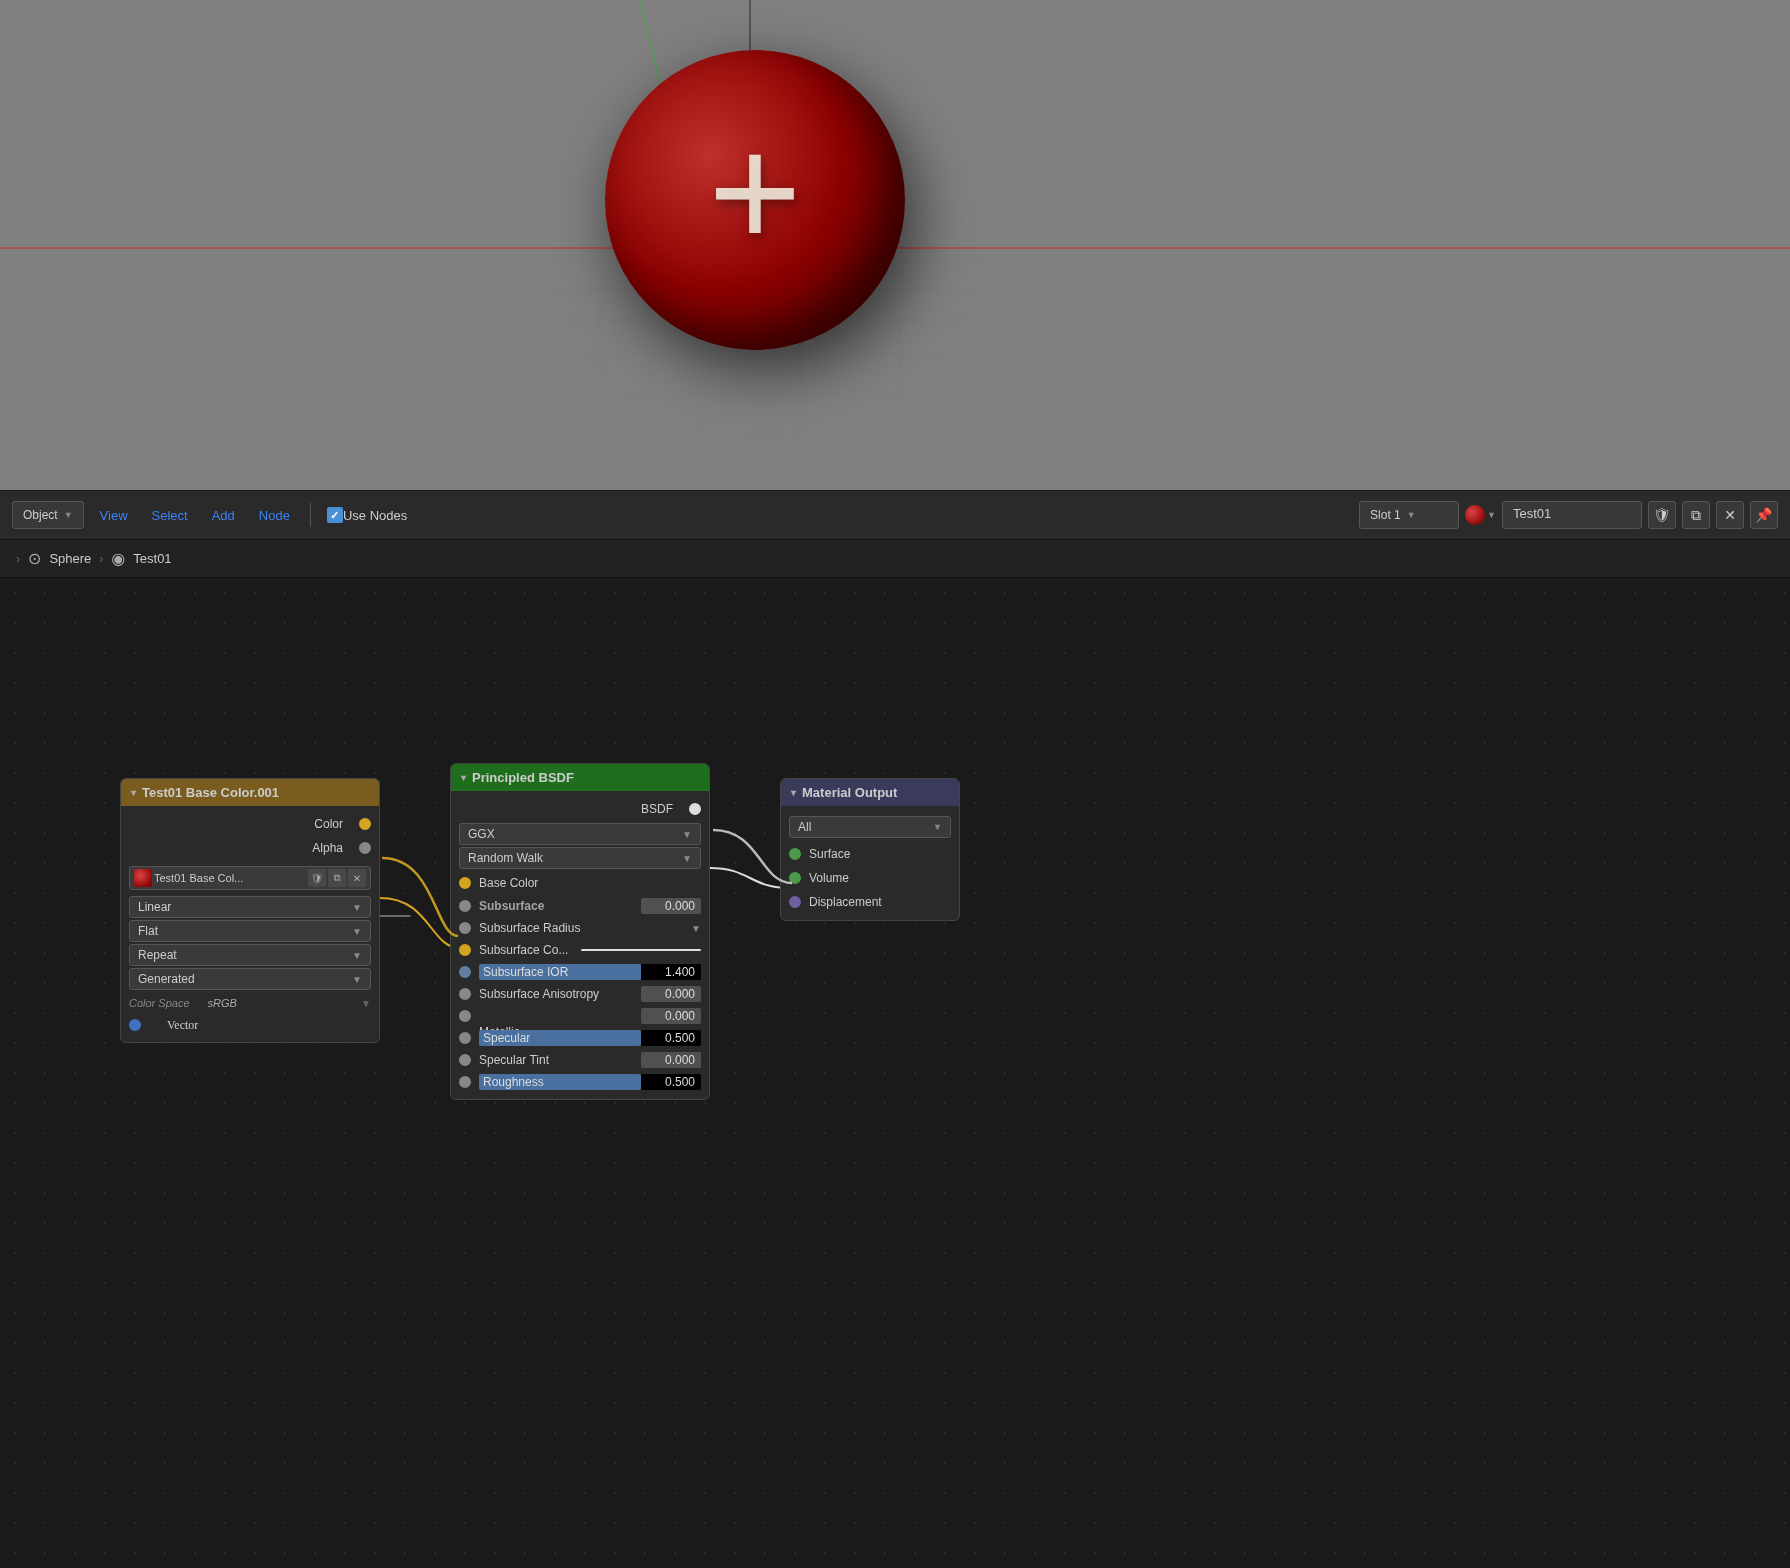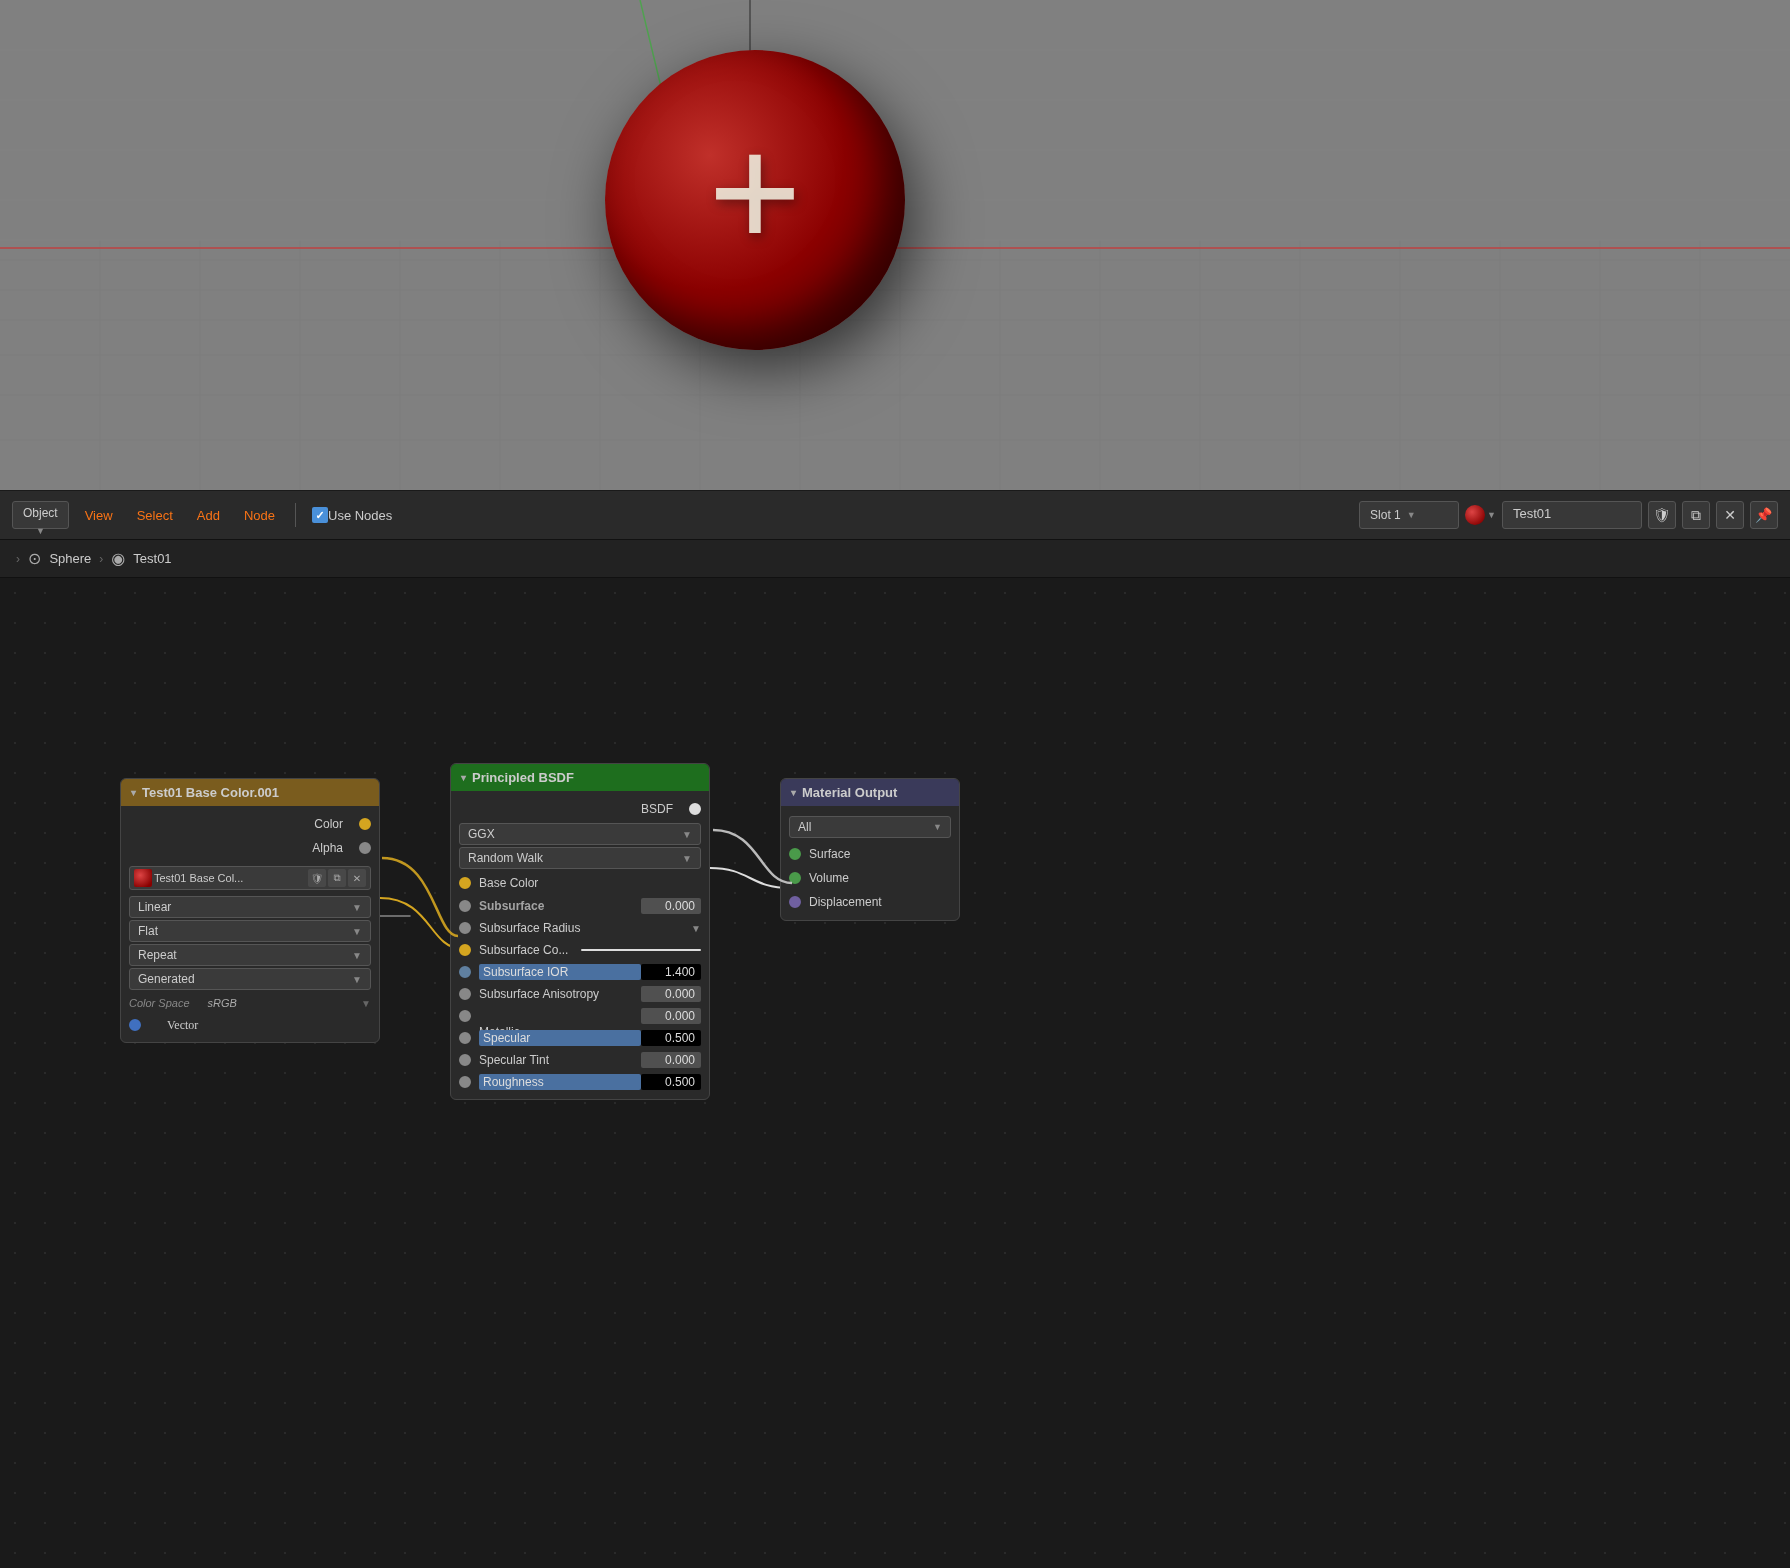--- a/index.html
+++ b/index.html
@@ -66,27 +66,26 @@
       border: 1px solid #555;
       color: #ccc;
       padding: 4px 10px;
       border-radius: 3px;
       display: flex;
       align-items: center;
       gap: 6px;
       cursor: pointer;
       height: 28px;
       font-size: 12px;
-      flex-direction: column;
     }
 
     .toolbar-btn {
       background: transparent;
       border: none;
-      color: #f97316;
+      color: #3b82f6;
       padding: 4px 8px;
       cursor: pointer;
       font-size: 13px;
       height: 28px;
       display: flex;
       align-items: center;
     }
 
     .toolbar-separator { width: 1px; height: 24px; background: #555; margin: 0 4px; }
 

